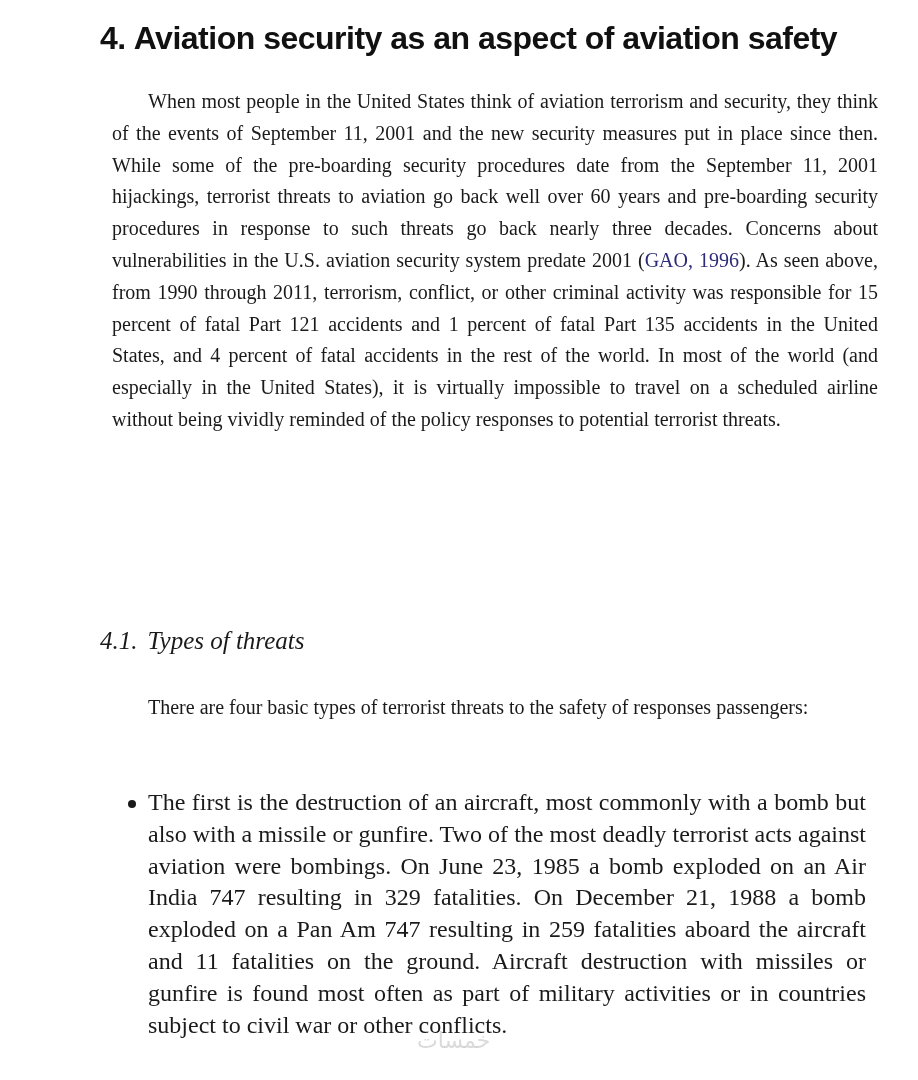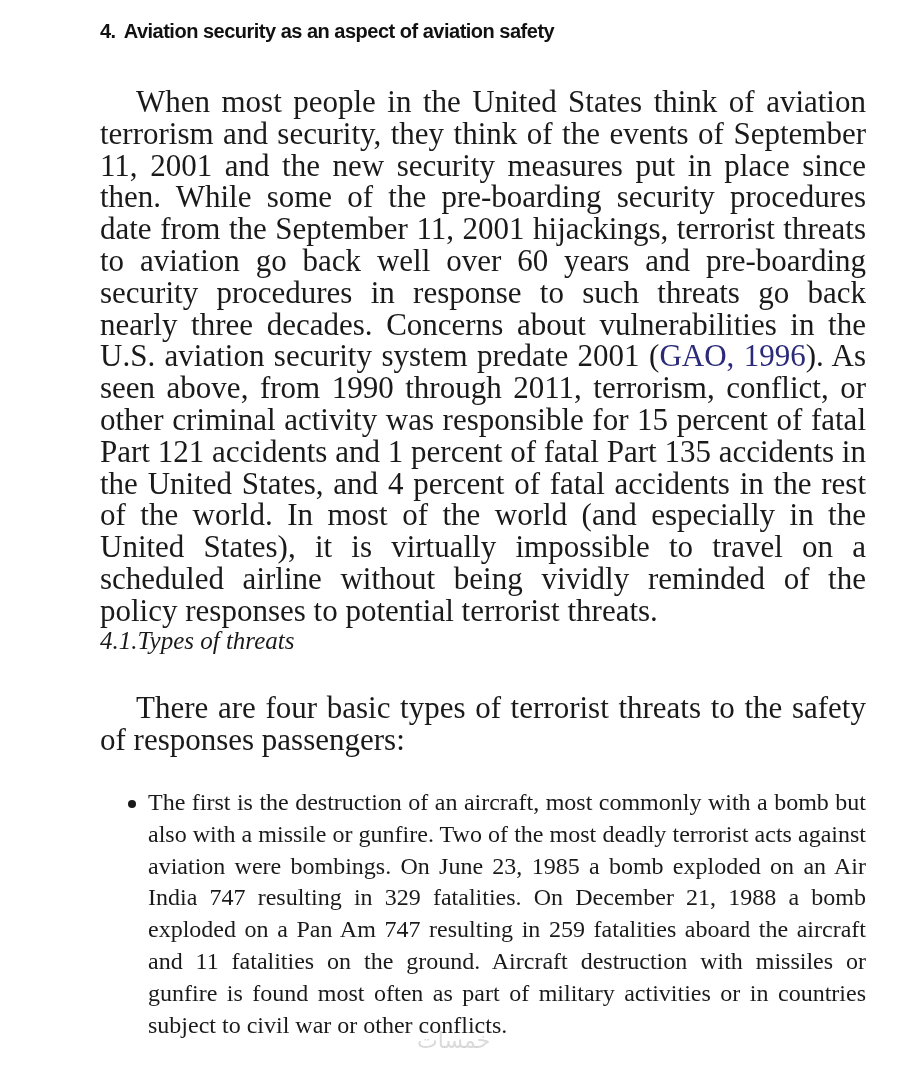--- a/index.html
+++ b/index.html
@@ -21,52 +21,52 @@
     top: 0;
     width: 766px;
   }
   .section-heading {
     position: absolute;
     left: 0;
     top: 20px;
     margin: 0;
     font-family: "Liberation Sans", "DejaVu Sans", sans-serif;
     font-weight: bold;
-    font-size: 20px;
+    font-size: 32px;
     letter-spacing: -0.5px;
     white-space: nowrap;
     color: #111;
   }
   .section-heading .num { margin-right: 8px; }
   .para {
     position: absolute;
-    left: 0;
+    left: 12px;
     width: 766px;
     margin: 0;
-    font-size: 31px;
+    font-size: 20px;
     line-height: 31.8px;
     text-align: justify;
     color: #1a1a1a;
   }
   .para.indent { text-indent: 36px; }
   .cite {
     color: #2b2b7a;
   }
   .subsection-heading {
     position: absolute;
     left: 0;
     top: 627px;
     margin: 0;
     font-size: 25px;
     font-style: italic;
     font-weight: normal;
     white-space: nowrap;
     color: #1a1a1a;
   }
-  .subsection-heading .num { }
+  .subsection-heading .num { margin-right: 10px; }
   .bullet-list {
     position: absolute;
     left: 26px;
     top: 787px;
     width: 740px;
     margin: 0;
     padding: 0;
     list-style: none;
   }
   .bullet-item {

